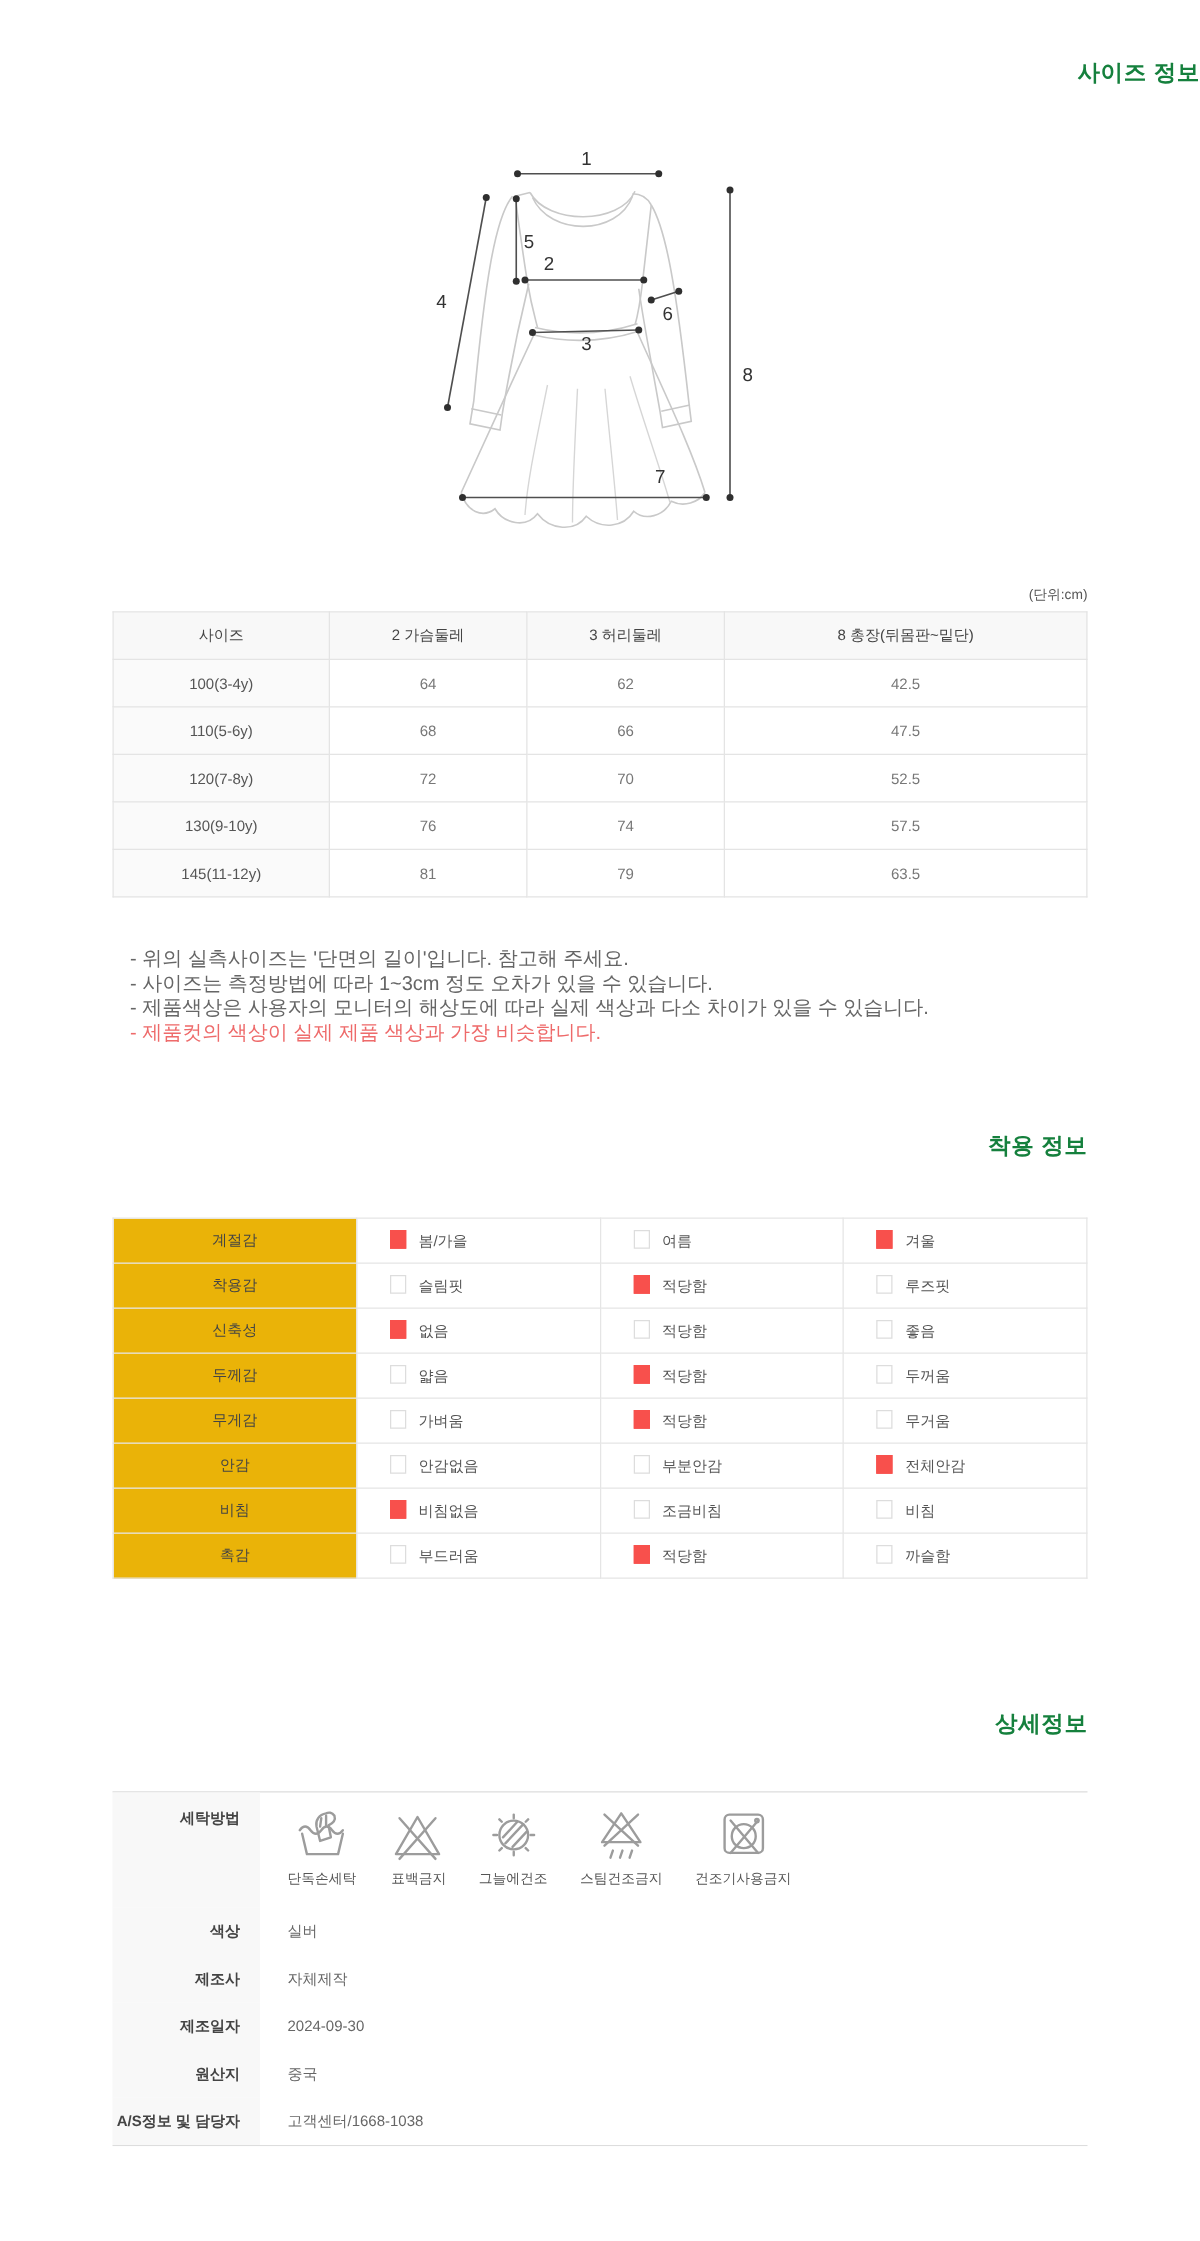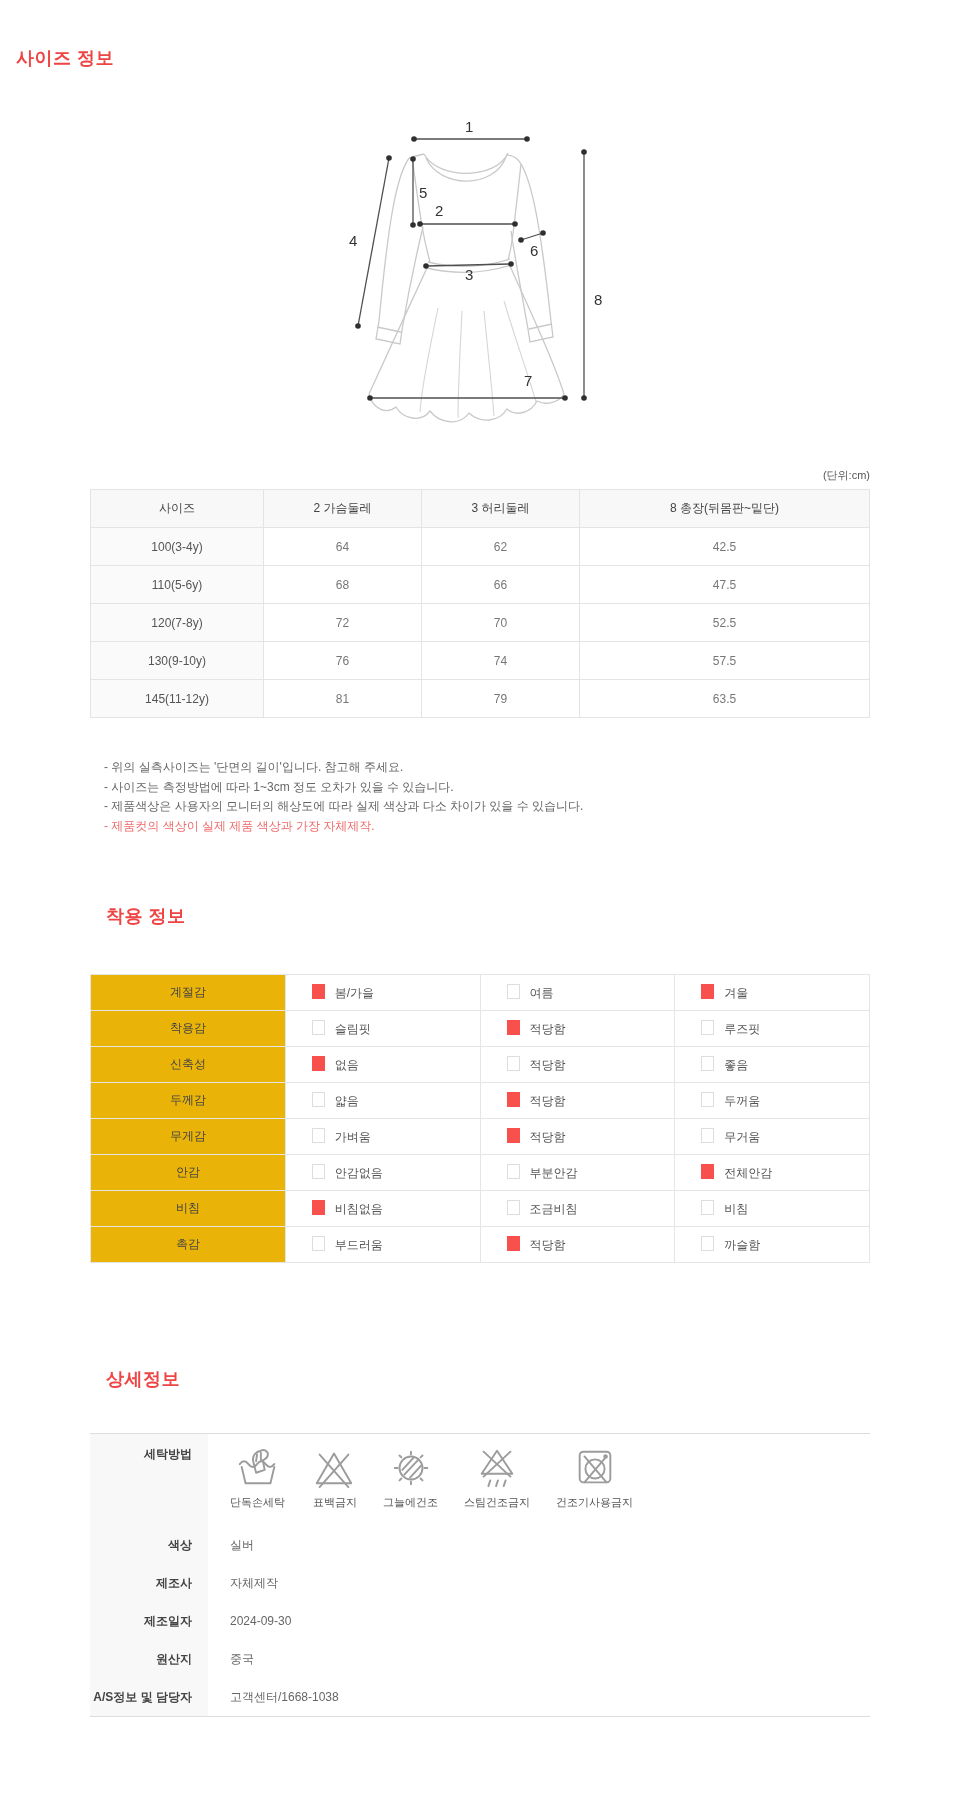--- a/index.html
+++ b/index.html
@@ -1,18 +1,18 @@
 <!DOCTYPE html>
 <html style="--accent: #f8504c; --note-red: #ee6a6a;"><head>
 <meta charset="utf-8">
 <style>
   html,body{margin:0;padding:0;background:#fff;}
   body{width:960px;font-family:"Liberation Sans","DejaVu Sans",sans-serif;color:#333;}
   .content{width:780px;margin:0 auto;}
-  .section-title{text-align:left;font-size:18px;font-weight:700;color:#ef4444;letter-spacing:.5px;padding-left:16px;}
+  .section-title{text-align:right;font-size:18px;font-weight:700;color:#15803d;letter-spacing:.5px;padding-left:16px;}
   .t1{padding-top:46px;}
   .t2{margin-top:68px;}
   .t3{margin-top:104px;}
 
   
   .diagram-wrap{height:338px;margin-top:26px;position:relative;}
   .diagram-wrap svg{position:absolute;left:272px;top:0;}
   .garment{fill:none;stroke:#c9c9c9;stroke-width:1.3;}
   .fold{fill:none;stroke:#d6d6d6;stroke-width:1.1;}
   .mline{stroke:#4f4f4f;stroke-width:1.3;fill:none;}
@@ -22,21 +22,21 @@
   
   .unit{margin-top:34px;text-align:right;font-size:11px;color:#555;}
   table{border-collapse:collapse;width:100%;}
   .size-table{margin-top:6px;}
   .size-table th,.size-table td{border:1px solid #e4e4e4;text-align:center;font-size:12px;font-weight:400;}
   .size-table th{background:#f8f8f8;color:#444;height:35px;}
   .size-table td{height:35px;color:#777;}
   .size-table td.rowhead{background:#fafafa;color:#555;}
 
   
-  .notes{margin:40px 0 0 14px;font-size:12px;line-height:19.5px;color:#666;}
+  .notes{margin:40px 0 0 14px;font-size:16px;line-height:19.5px;color:#666;}
   .note.red{color:var(--note-red,#ee6a6a);}
 
   
   .fit-table{margin-top:46px;}
   .fit-table td{border:1px solid #e5e5e5;height:33px;font-size:12px;}
   .fit-table td.rowhead{background:#eab308;color:#444;text-align:center;width:25%;}
   .fit-table td.opt{color:#555;padding-left:26px;width:25%;}
   .box{display:inline-block;width:11px;height:13px;border:1px solid #ddd;background:#fff;vertical-align:-2px;margin-right:10px;}
   .box.on{border-color:var(--accent,#f8504c);background:var(--accent,#f8504c);}
 
@@ -171,21 +171,21 @@
           <td>79</td>
           <td>63.5</td>
         </tr>
       </tbody>
   </table>
 
   <div class="notes">
       <div class="note">- 위의 실측사이즈는 '단면의 길이'입니다. 참고해 주세요.</div>
       <div class="note">- 사이즈는 측정방법에 따라 1~3cm 정도 오차가 있을 수 있습니다.</div>
       <div class="note">- 제품색상은 사용자의 모니터의 해상도에 따라 실제 색상과 다소 차이가 있을 수 있습니다.</div>
-      <div class="note red">- 제품컷의 색상이 실제 제품 색상과 가장 자체제작.</div>
+      <div class="note red">- 제품컷의 색상이 실제 제품 색상과 가장 비슷합니다.</div>
     </div>
 
   <div class="section-title t2">착용 정보</div>
 
   <table class="fit-table">
     <tbody>
         <tr>
           <td class="rowhead">계절감</td>
           <td class="opt"><span class="box on"></span><span>봄/가을</span></td>
           <td class="opt"><span class="box"></span><span>여름</span></td>

